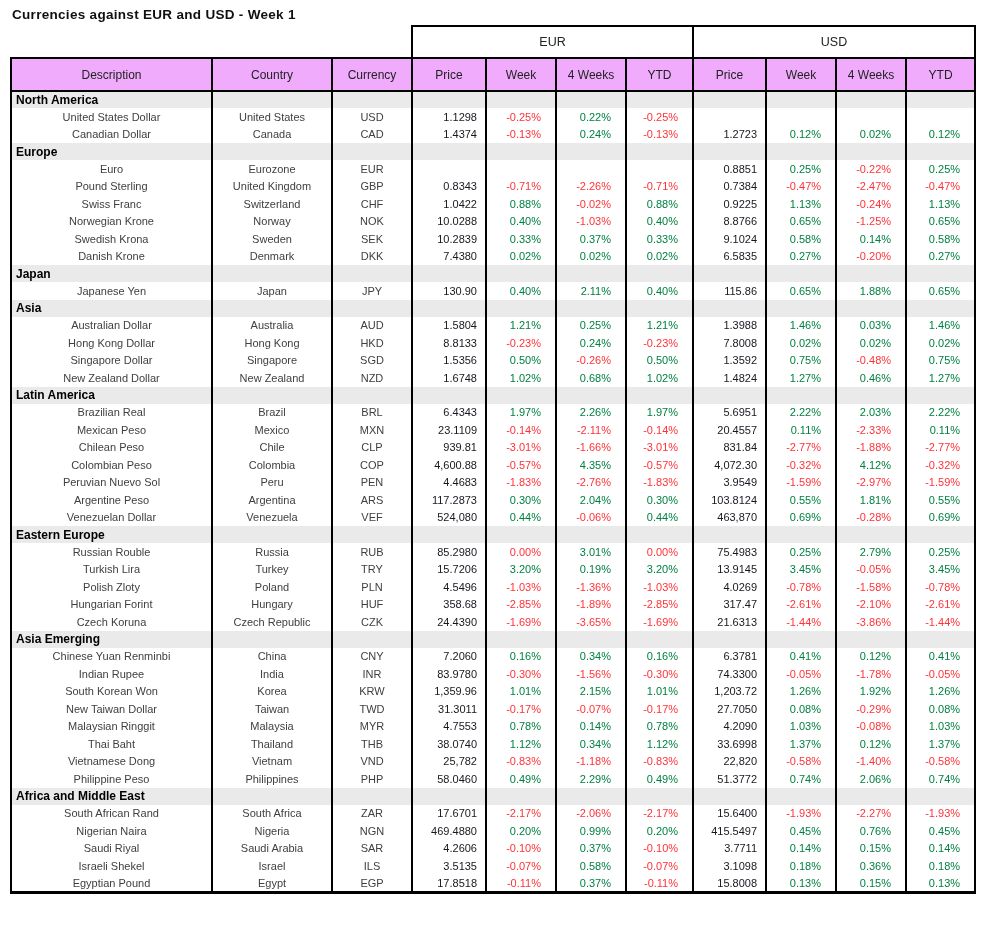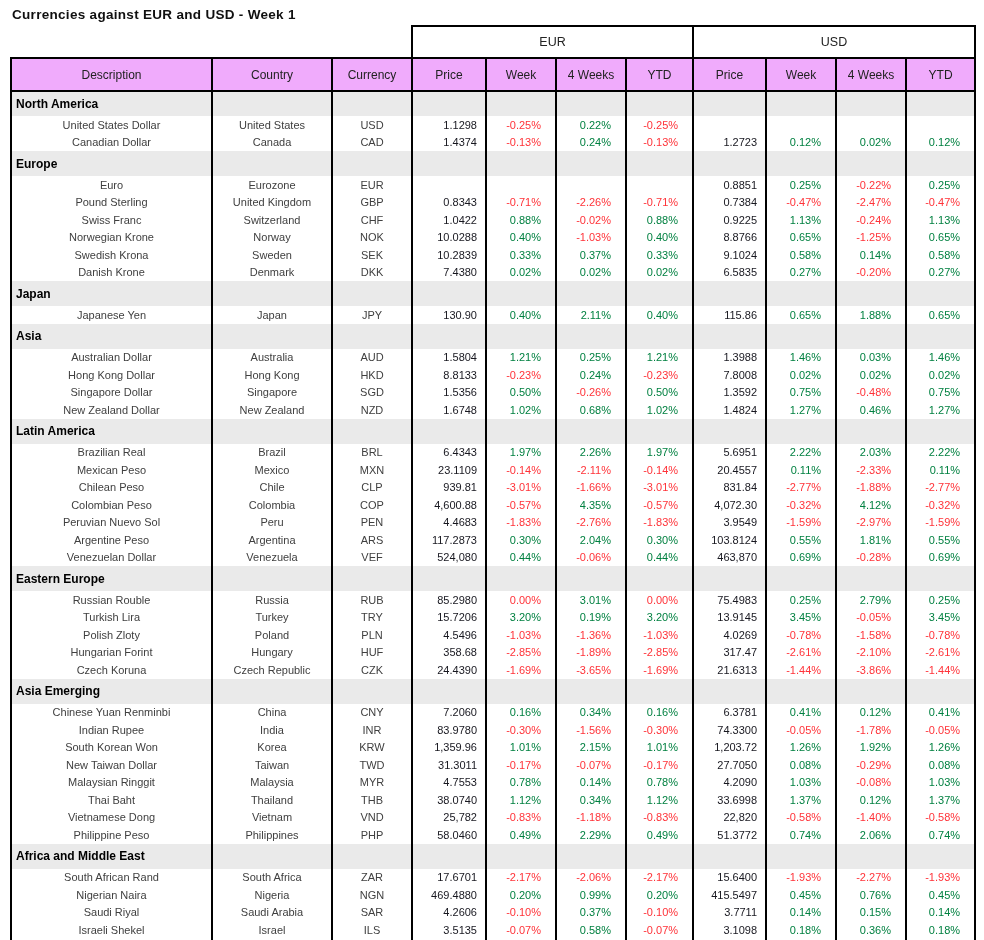--- a/index.html
+++ b/index.html
@@ -34,21 +34,21 @@
   }
   tr.colhead-row{height:33px}
   tr.colhead-row th{
     border:2px solid #000; font-weight:normal; font-size:12px; color:#222;
     background:#f0abfc; text-align:center; padding:0;
   }
   tbody td{
     border-left:2px solid #000; border-right:2px solid #000;
     padding:0; font-size:11px; white-space:nowrap; overflow:hidden;
   }
-  tr.section-row{height:25px}
+  tr.section-row{height:17px}
   tr.section-row td{background:var(--section-bg,#eaeaea);}
   tr.section-row td.section-name{
     font-weight:bold; font-size:12px; color:#000; text-align:left; padding-left:4px;
   }
   tr.data-row{height:17.5px}
   td.desc, td.country, td.curr{ text-align:center; color:#404040; }
   td.price{ text-align:right; padding-right:8px; color:var(--price,#17171f); }
   td.pct{ text-align:right; padding-right:14px; }
   td.pct.pos{ color:var(--pos,#008040); }
   td.pct.neg{ color:var(--neg,#ff3238); }

